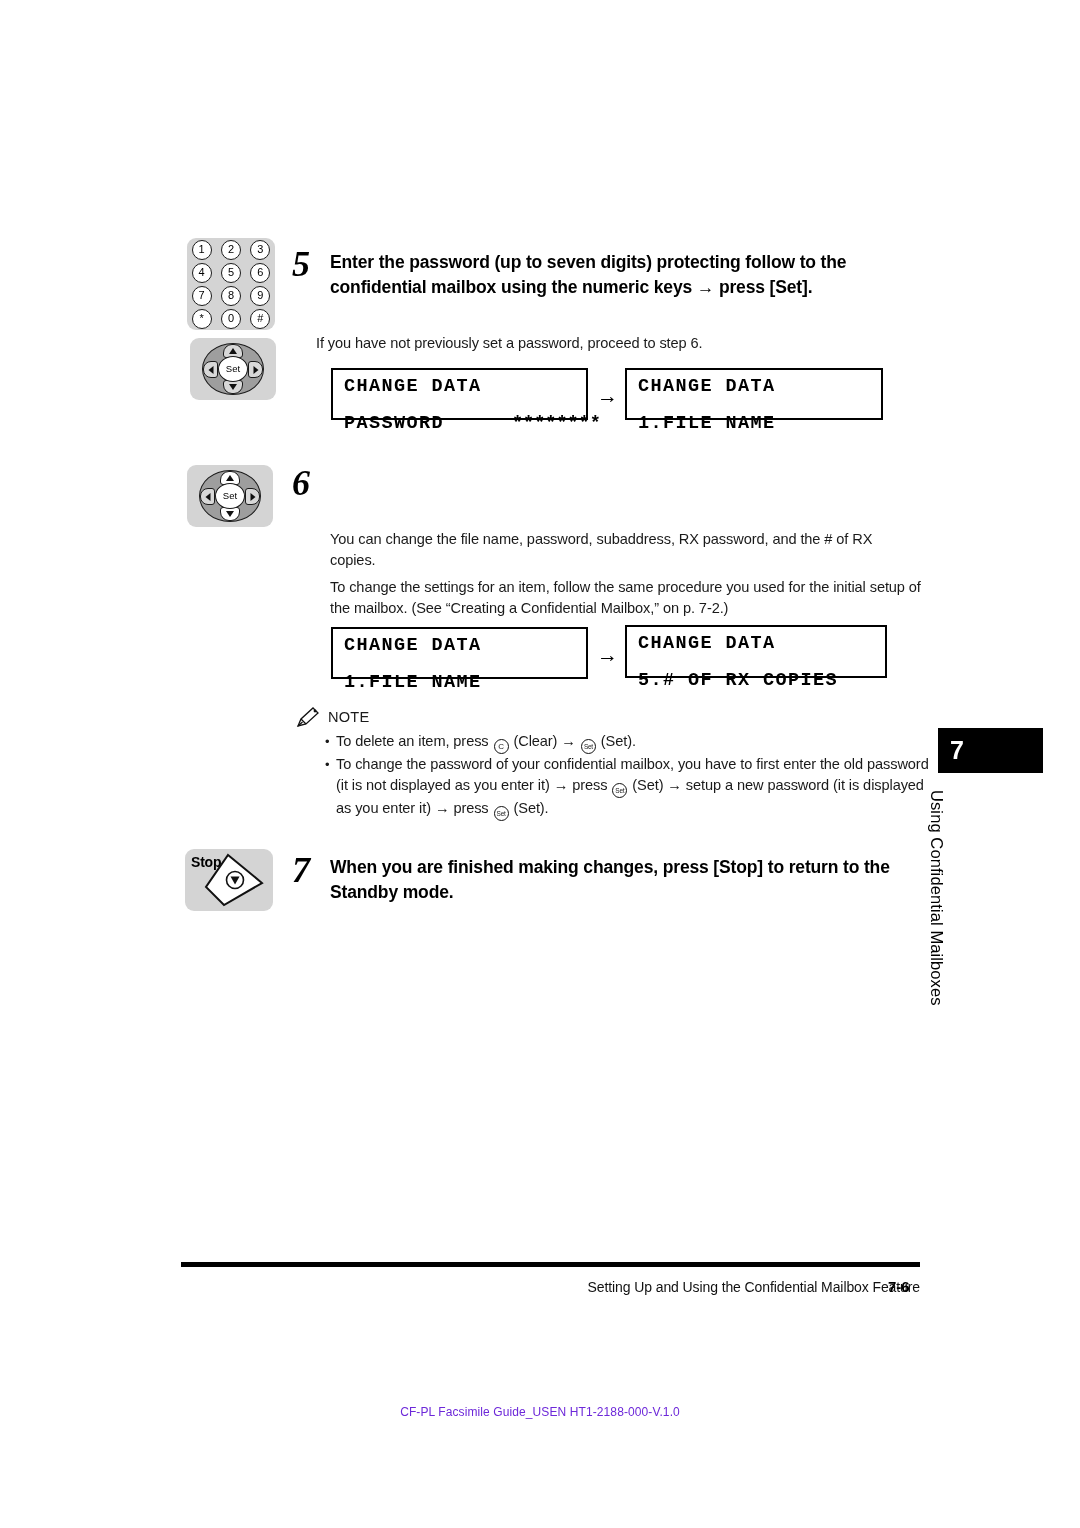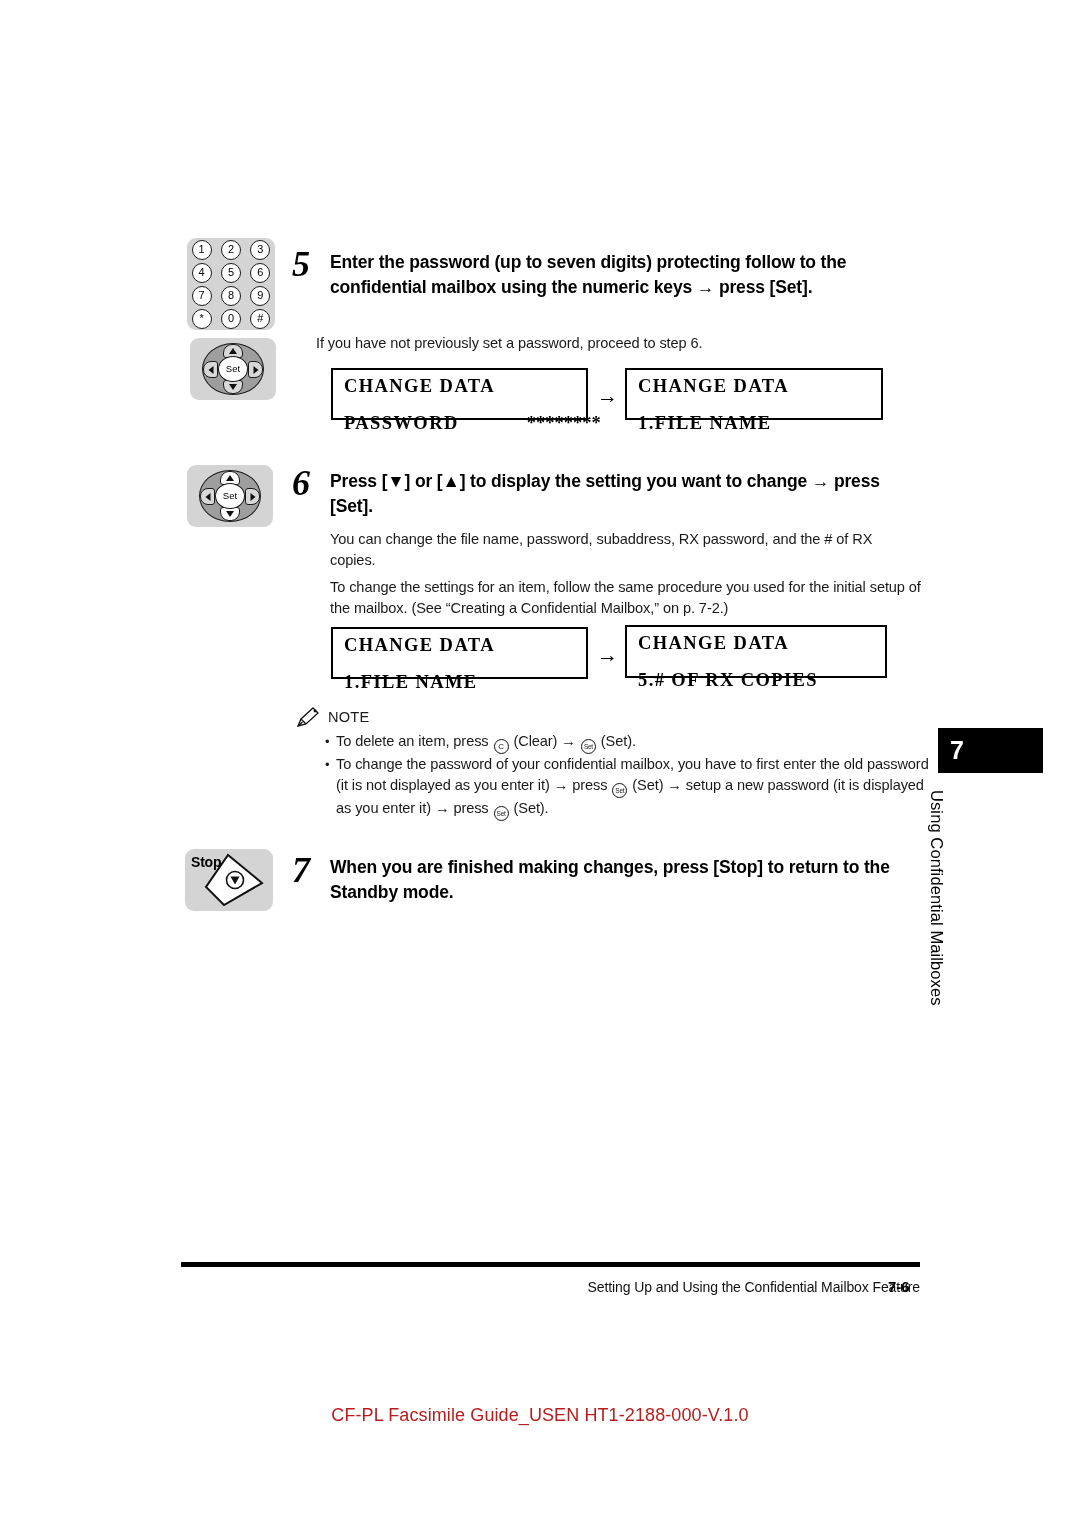--- a/index.html
+++ b/index.html
@@ -176,21 +176,21 @@
     color: #1a1a1a;
     letter-spacing: -0.1px;
   }
 
   
   .lcd {
     position: absolute;
     border: 2.6px solid #000;
     background: #fff;
     box-sizing: border-box;
-    font-family: Liberation Serif, serif;
+    font-family: Liberation Mono, monospace;
     font-weight: bold;
     font-size: 18.5px;
     line-height: 21px;
     letter-spacing: 1.4px;
     padding: 6px 0 0 11px;
     color: #000;
   }
   .lcd .l2 { display: block; margin-top: 16px; }
   .lcd-row-arrow {
     position: absolute;
@@ -292,22 +292,22 @@
     font-size: 15px;
     font-weight: bold;
     color: #000;
   }
   #doc-code {
     position: absolute;
     left: 0;
     top: 1405px;
     width: 1080px;
     text-align: center;
-    font-size: 18px;
-    color: #b91c1c;
+    font-size: 12px;
+    color: #6d28d9;
     letter-spacing: 0.1px;
   }
 </style>
 </head>
 <body>
 
 <div class="page">
 
   <div class="keypanel" id="numeric-keypad">
     <div class="numkey">1</div>
@@ -370,21 +370,20 @@
           <span class="arrow arr-left"></span>
         </div>
       <div class="dpad-seg seg-right">
           <span class="arrow arr-right"></span>
         </div>
       <div class="dpad-center">Set</div>
     </div>
   </div>
 
   <div class="step-num" style="left:292px; top:465px;">6</div>
-  <div class="step-head" style="left:330px; top:469px; width:580px;">Press [▼] or [▲] to display the setting you want to change → press [Set].</div>
   <div class="body-text" style="left:330px; top:529px; width:588px;">You can change the file name, password, subaddress, RX password, and the # of RX copies.</div>
   <div class="body-text" style="left:330px; top:577px; width:592px;">To change the settings for an item, follow the same procedure you used for the initial setup of the mailbox. (See “Creating a Confidential Mailbox,” on p. 7-2.)</div>
 
   <div class="lcd" style="left:331px; top:627px; width:257px; height:52px;">
     <span>CHANGE DATA</span>
     <span class="l2"> 1.FILE NAME</span>
   </div>
   <div class="lcd-row-arrow" style="left:597px; top:644px;">→</div>
   <div class="lcd" style="left:625px; top:625px; width:262px; height:53px;">
     <span>CHANGE DATA</span>

